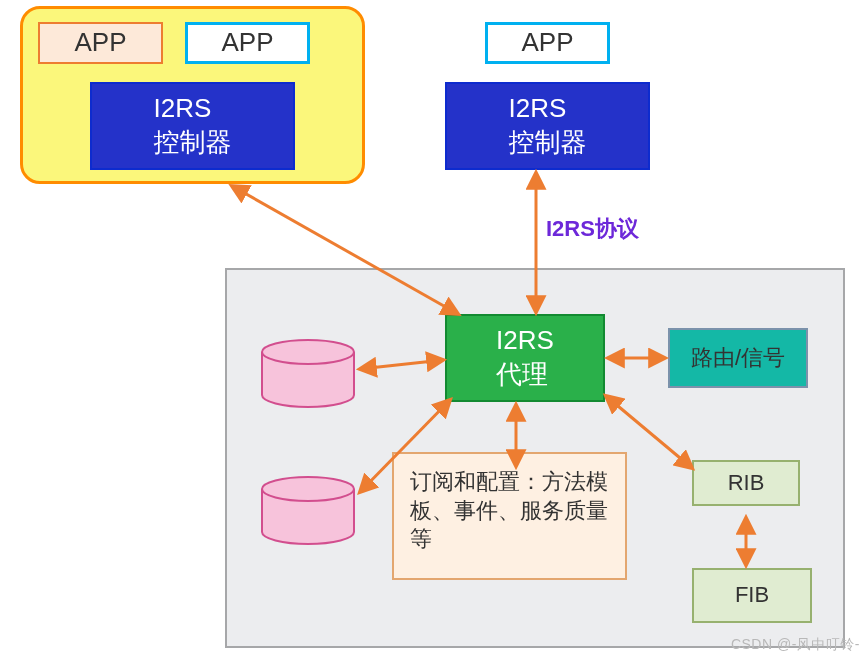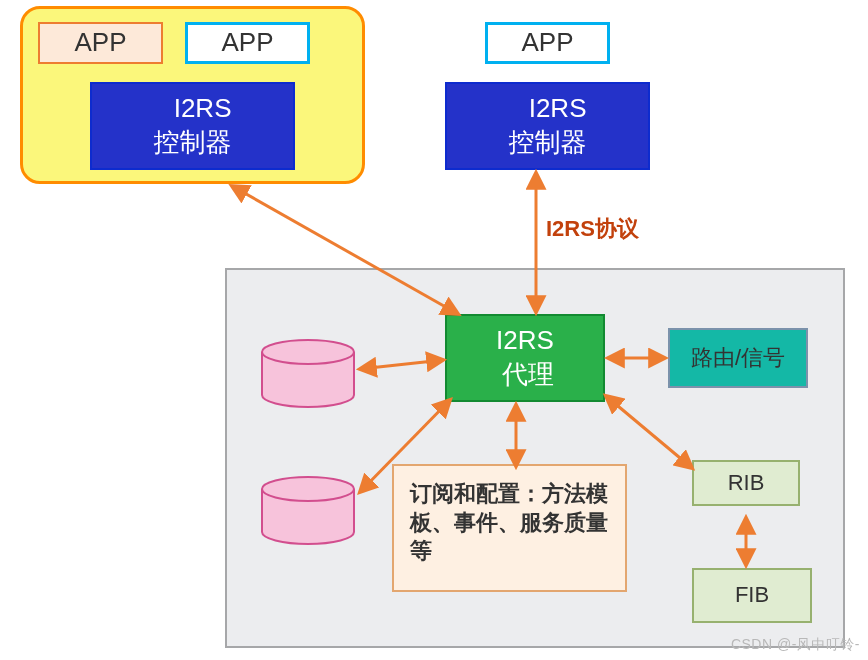--- a/index.html
+++ b/index.html
@@ -15,21 +15,21 @@
     position: absolute;
     top: 0; left: 0;
     width: 868px; height: 660px;
     pointer-events: none;
   }
   .node {
     position: absolute;
     display: flex;
     align-items: center;
     justify-content: center;
-    text-align: right;
+    text-align: left;
     line-height: 1.3;
   }
   .yellow-group {
     border: 3px solid #ff8c00;
     background: #fbf77b;
     border-radius: 20px;
   }
   .app-orange {
     border: 2px solid #ed7d31;
     background: #fde9d9;
@@ -82,21 +82,21 @@
   }
   .cyl-label {
     position: absolute;
     font-size: 22px;
     color: #333;
   }
   .proto-label {
     position: absolute;
     font-size: 22px;
     font-weight: bold;
-    color: #c2410c;
+    color: #6d28d9;
     text-align: right;
   }
   .watermark {
     position: absolute;
     right: 8px;
     bottom: 6px;
     font-size: 14px;
     color: #b8b8b8;
     letter-spacing: 0.5px;
     margin-top: 16px;
@@ -150,21 +150,21 @@
 </div>
 
 <div class="node rib-box" style="left:692px; top:460px; width:108px; height:46px;">
   <span>RIB</span>
 </div>
 
 <div class="node fib-box" style="left:692px; top:568px; width:120px; height:55px;">
   <span>FIB</span>
 </div>
 
-<div class="node sub-box" style="left:392px; top:464px; width:235px; height:128px;font-weight:bold;">
+<div class="node sub-box" style="left:392px; top:452px; width:235px; height:128px;">
   <span>订阅和配置：方法模板、事件、服务质量等</span>
 </div>
 
 <div class="cyl-label" style="left:287px; top:364px;">
   <span>策略</span>
 </div>
 <div class="cyl-label" style="left:287px; top:502px;">
   <span>拓扑</span>
 </div>
 

